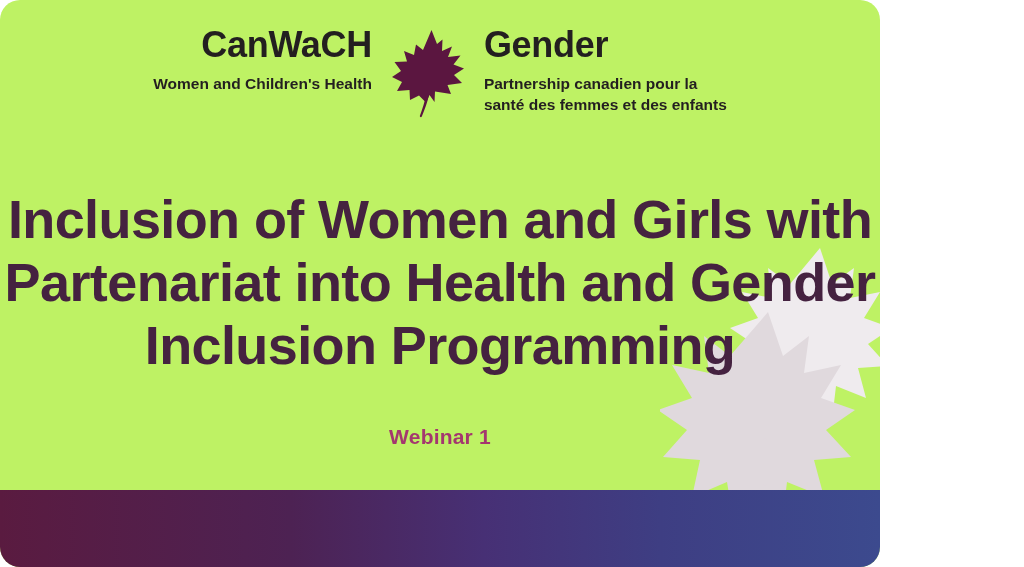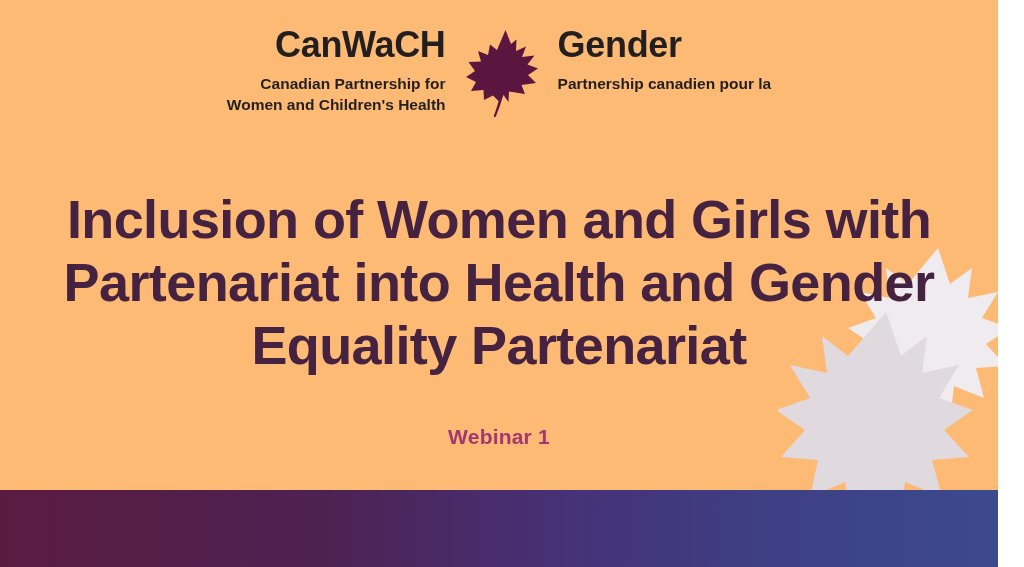--- a/index.html
+++ b/index.html
@@ -6,24 +6,25 @@
     margin: 0;
     padding: 0;
     background: #ffffff;
   }
   body {
     font-family: "Liberation Sans", sans-serif;
   }
 
   .slide {
     position: relative;
-    width: 998px;
+    width: 880px;
     height: 567px;
-    background: #fdba74;
+    background: #bef264;
     overflow: hidden;
+    border-radius: 20px;
   }
 
   
   .watermark {
     position: absolute;
     right: -10px;
     bottom: 77px;
     width: 230px;
     height: 250px;
     pointer-events: none;
@@ -126,42 +127,42 @@
         <path d="M108 72 l15 44 26 -20 -5 37 37 -8 -20 33 34 12 -29 20 25 27 -37 3 10 37 -37 -15 -5 42 -24 -32 -24 32 -7 -42 -35 15 8 -37 -37 -3 24 -27 -29 -20 34 -12 -20 -33 37 8 -5 -37 26 20z"></path>
         <rect x="103" y="198" width="4" height="48" rx="2"></rect>
       </g>
     </svg>
   </div>
 
   <div class="logo-lockup">
 
     <div class="logo-side logo-left">
       <div class="brand-name">CanWaCH</div>
-      <div class="brand-tagline">Canadian Partnership for</div>
       <div class="brand-tagline">Women and Children's Health</div>
     </div>
 
     <div class="logo-leaf">
       <svg viewBox="0 0 76 98" xmlns="http://www.w3.org/2000/svg" aria-hidden="true">
         <path fill="#5b1640" d="M41.5 2 L47 16 L52.5 11.5 L52 23 L62 18.5 L58 29 L70.5 27.5 L63.5 36.5 L74 40.5 L64 47 L72 55 L57.5 57 L61 66 L45 63.5 L44.5 74 L39.5 67 L36 74.5 L29 67.5 L20 72 L19.5 62 L7 63 L12 54 L2 49 L11 43 L4.5 34 L17 33.5 L14 23 L24 27 L26 16.5 L33 22 z"></path>
         <path fill="#5b1640" d="M39.2 66 c -1.6 8 -4.6 16 -7.4 22.5 c -0.5 1.2 -2.3 0.6 -1.9 -0.7 c 2.5 -7 5.1 -14.6 6.4 -22.4 z"></path>
       </svg>
     </div>
 
     <div class="logo-side logo-right">
       <div class="brand-name">Gender</div>
       <div class="brand-tagline">Partnership canadien pour la</div>
+      <div class="brand-tagline">santé des femmes et des enfants</div>
     </div>
 
   </div>
 
   <div class="title-block">
     <h1 class="slide-title">
       <span>Inclusion of Women and Girls with</span><br>
       <span>Partenariat into Health and Gender</span><br>
-      <span>Equality Partenariat</span>
+      <span>Inclusion Programming</span>
     </h1>
     <div class="slide-subtitle">Webinar 1</div>
   </div>
 
   <div class="bottom-bar"></div>
 
 </div>
 
 </body></html>

